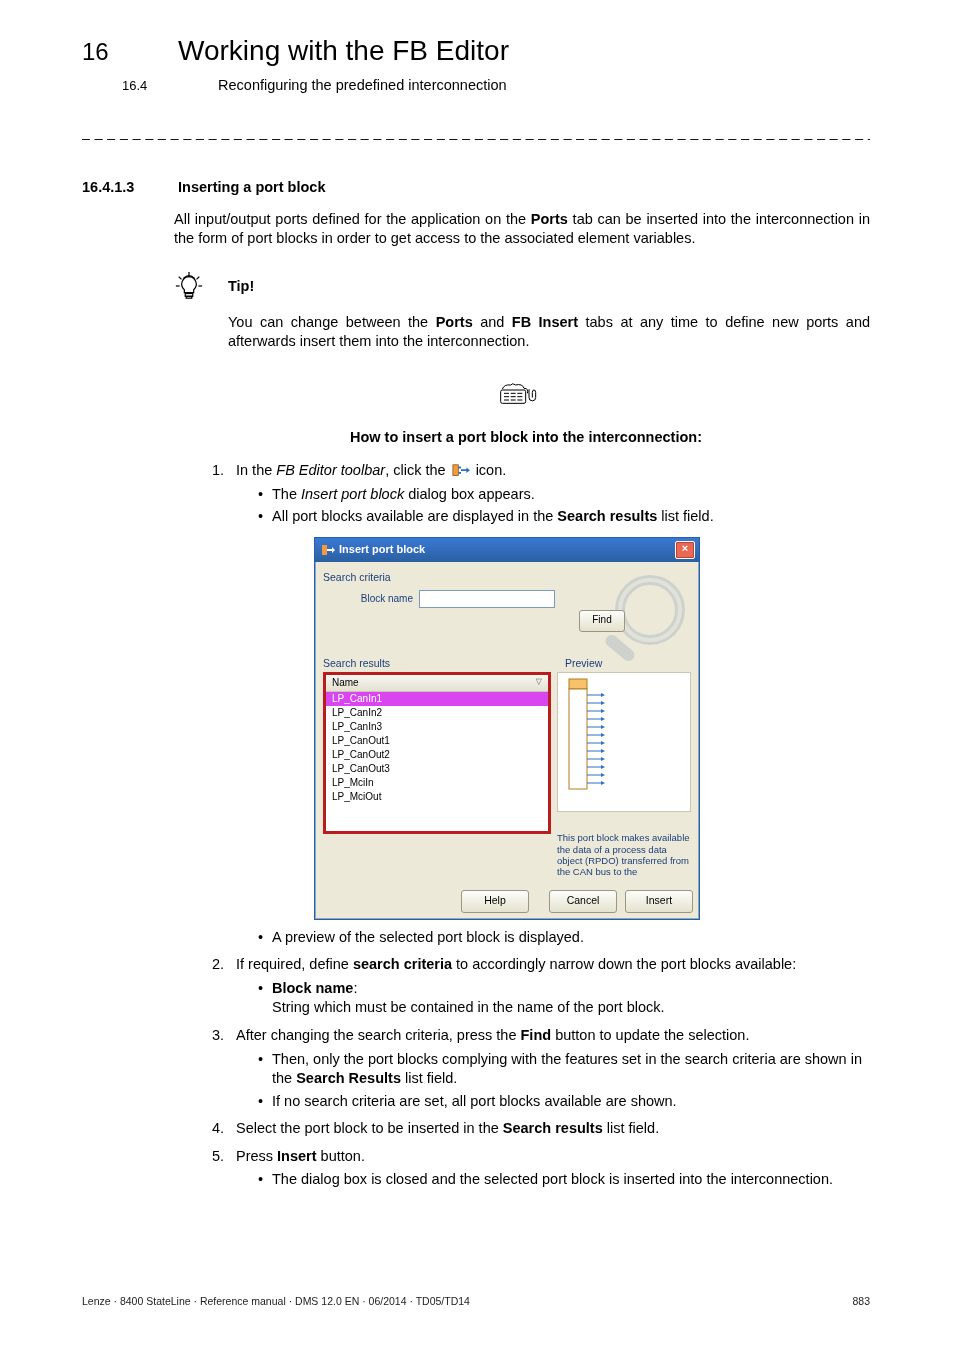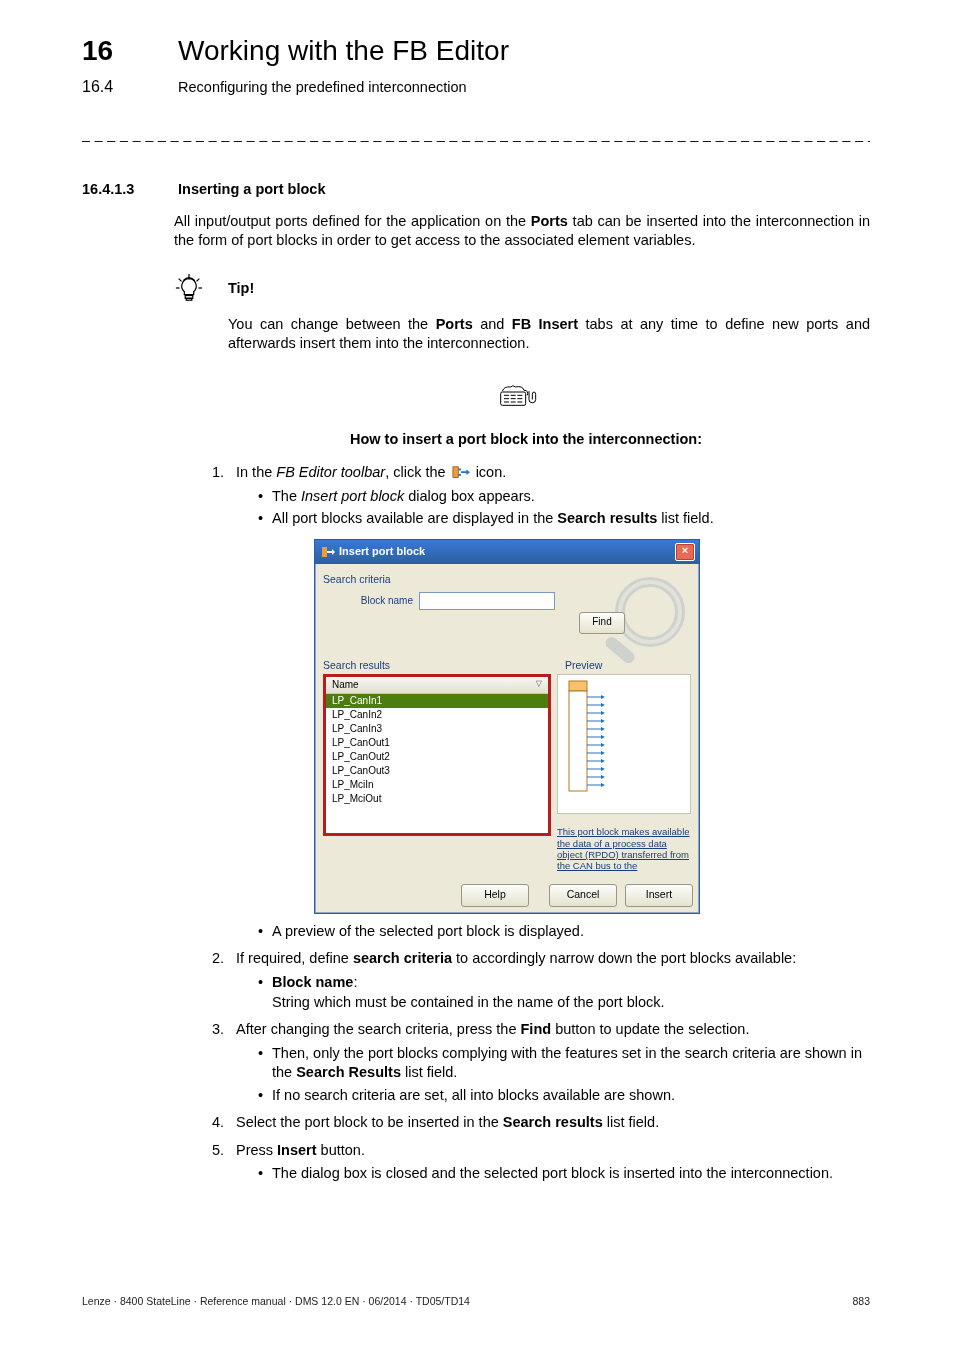--- a/index.html
+++ b/index.html
@@ -15,39 +15,40 @@
     line-height: 1.35;
   }
   .page {
     position: relative;
     width: 954px;
     height: 1350px;
     box-sizing: border-box;
     padding: 32px 84px 0 82px;
   }
   .chapnum {
-    font-size: 28px;
-    font-weight: 700;
+    font-size: 24px;
+    font-weight: 400;
     display: inline-block;
     width: 92px;
     vertical-align: baseline;
   }
   .chaptitle {
     font-size: 28px;
     font-weight: 400;
     display: inline-block;
   }
   .subline {
     margin-top: 6px;
   }
   .subnum {
-    font-size: 16px;
+    font-size: 13px;
     display: inline-block;
     width: 92px;
     vertical-align: baseline;
+    margin-left: 40px;
   }
   .subtitle {
     font-size: 14.5px;
     display: inline-block;
   }
   .dashline {
     margin-top: 28px;
     letter-spacing: 0.5px;
     font-size: 14px;
     white-space: nowrap;
@@ -255,40 +256,39 @@
   .dlg-list-head .sort {
     position: absolute; right: 6px; top: 2px;
     font-size: 8px; color: #666;
   }
   .dlg-li {
     padding: 0 6px;
     line-height: 14px;
     white-space: nowrap;
   }
   .dlg-li.sel {
-    background: #4d7c0f;
+    background: #d946ef;
     color: #fff;
   }
   .dlg-prev-wrap { flex: 1; }
   .dlg-prev {
     border: 1px solid #c9c6b5;
     background: #fff;
     height: 140px;
     padding: 4px;
     text-align: left;
     box-sizing: border-box;
     overflow: hidden;
   }
   .dlg-prev svg { width: 50px; height: 116px; display: block; }
   .dlg-prev-caption {
     font-size: 9.5px;
     color: #1a3e7b;
     line-height: 1.2;
-    margin-top: 12px;
-    text-decoration: underline;
+    margin-top: 20px;
   }
   .dlg-buttons {
     display: flex;
     justify-content: flex-end;
     gap: 8px;
     padding: 8px 6px 6px 6px;
     align-items: center;
   }
   .dlg-btn {
     width: 66px; height: 21px;
@@ -517,21 +517,21 @@
           </li>
         </ul>
       </li>
 
       <li>
         <span>After changing the search criteria, press the </span><span class="bold">Find</span><span> button to update the selection.</span>
         <ul class="bullets">
           <li>
             <span>Then, only the port blocks complying with the features set in the search criteria are shown in the </span><span class="bold">Search Results</span><span> list field.</span>
           </li>
-          <li>If no search criteria are set, all into blocks available are shown.</li>
+          <li>If no search criteria are set, all port blocks available are shown.</li>
         </ul>
       </li>
 
       <li>
         <span>Select the port block to be inserted in the </span><span class="bold">Search results</span><span> list field.</span>
       </li>
 
       <li>
         <span>Press </span><span class="bold">Insert</span><span> button.</span>
         <ul class="bullets">

